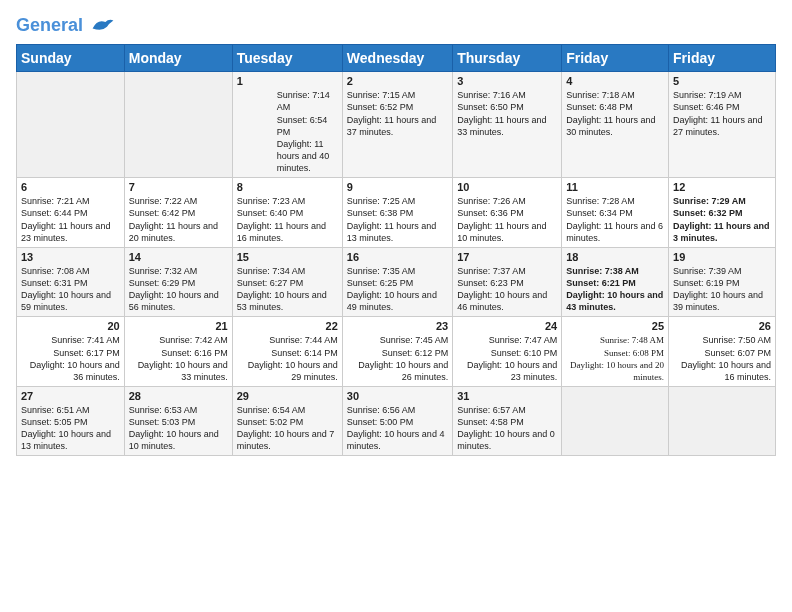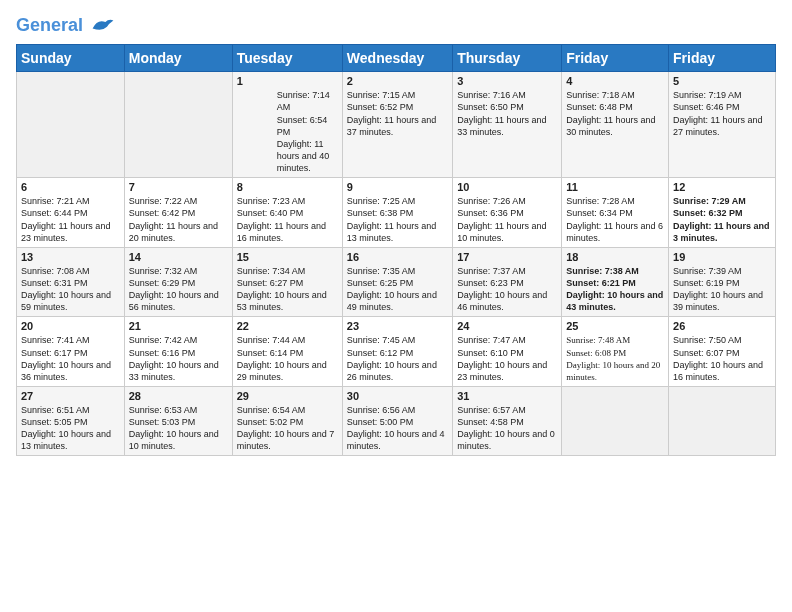--- a/index.html
+++ b/index.html
@@ -95,21 +95,21 @@
       line-height: 1.35;
       color: #222;
     }
     .empty {
       background: #f0f0f0 !important;
     }
     .row1 td { background: #ffffff; }
     .row1 td.empty { background: #f0f0f0; }
     .row2 td { background: #f5f5f5; }
     .row3 td { background: #ffffff; }
-    .row4 td { background: #f5f5f5; }
+    .row4 td { background: #f5f5f5; text-align: right; }
     .row5 td { background: #ffffff; }
   </style>
 </head>
 <body>
 
 <div class="page">
   <div class="header">
     <div class="logo">
       <div>
         <div style="display:flex;align-items:center;">

